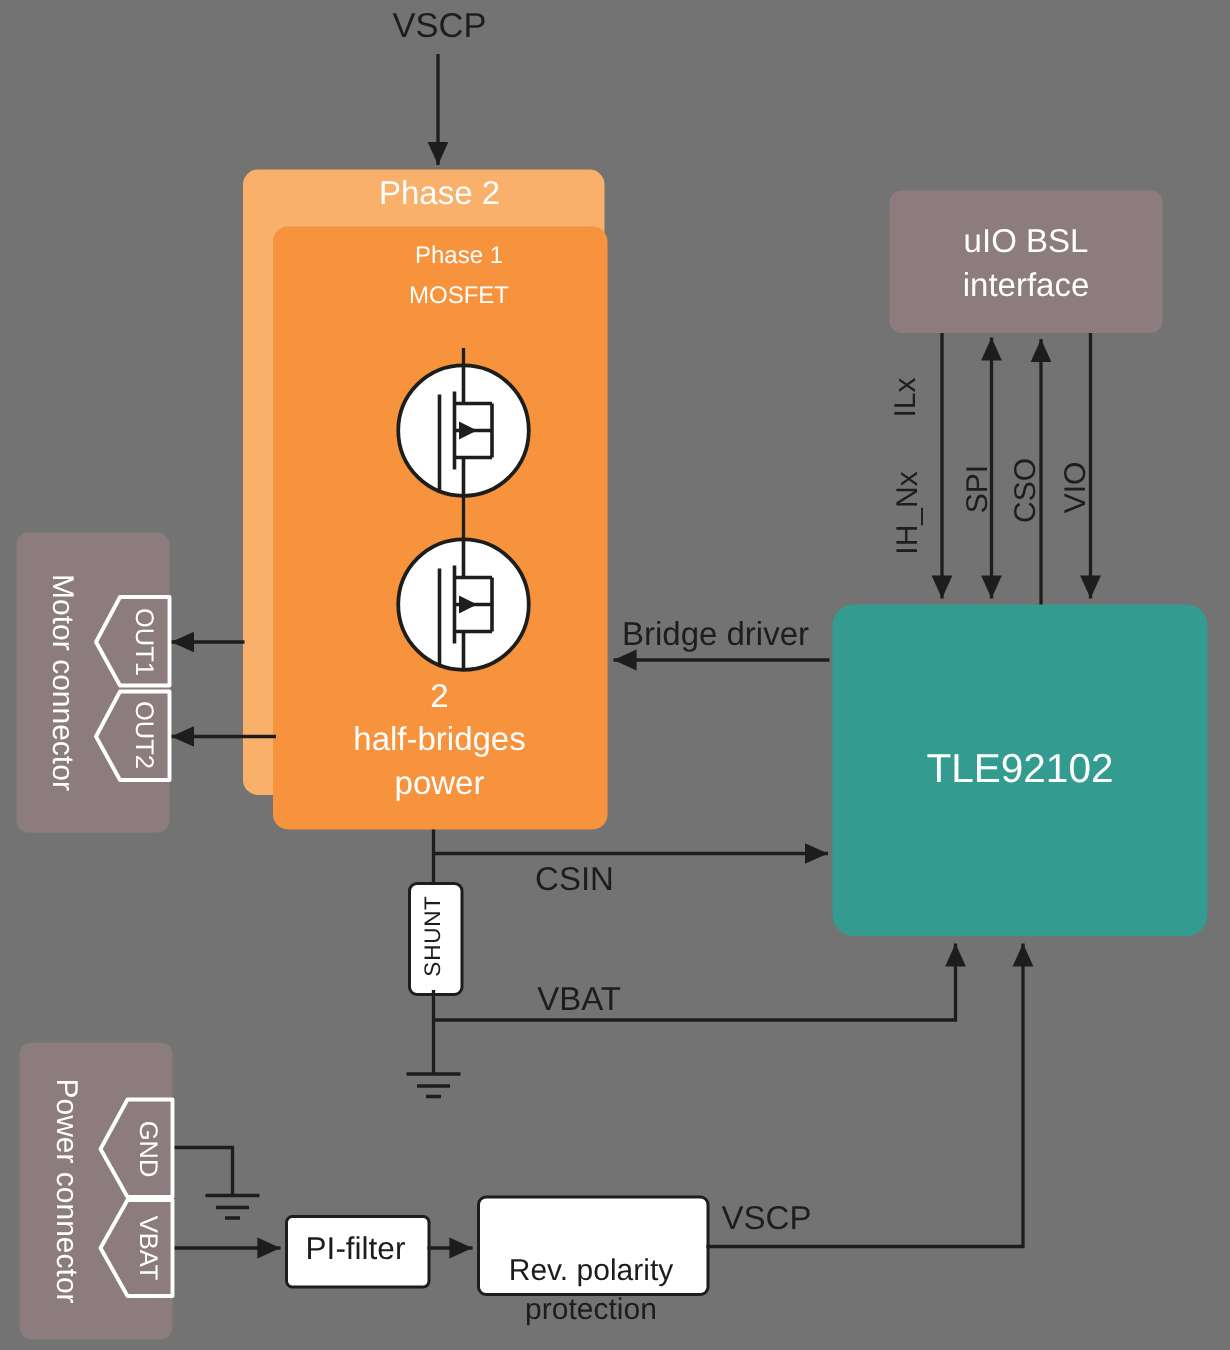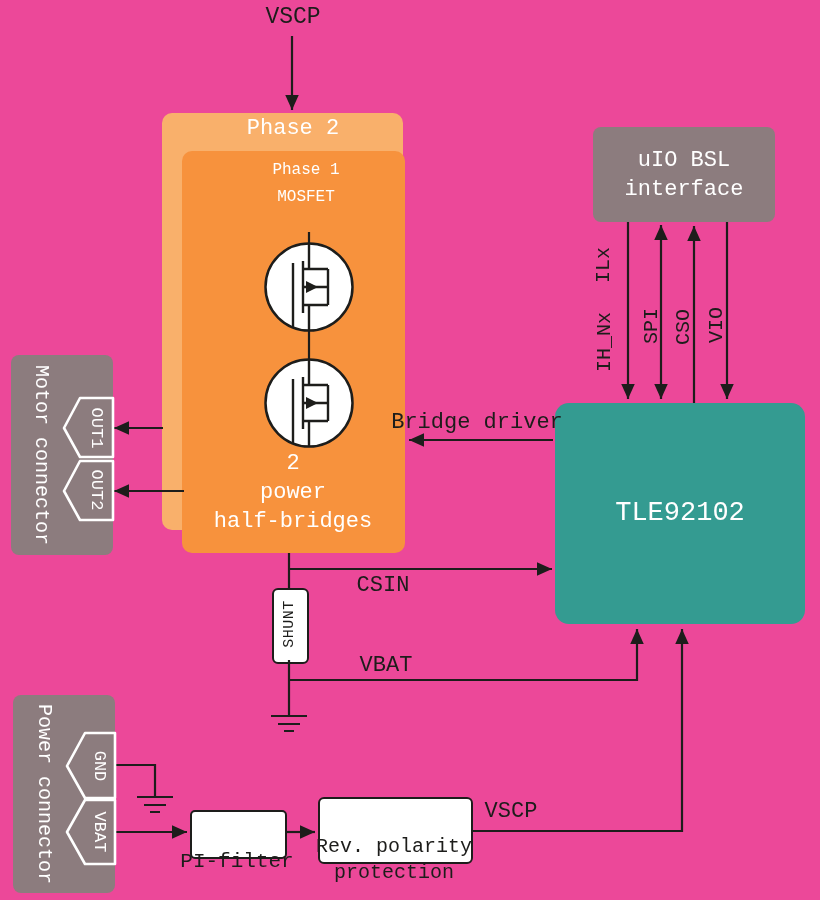--- a/index.html
+++ b/index.html
@@ -1,18 +1,18 @@
 <!DOCTYPE html>
 <html><head>
 <meta charset="utf-8">
 <style>
   html,body{margin:0;padding:0;background:#fff;}
   .stage{
-    position:relative;width:820px;height:900px;background:#ec4899;
-    font-family:Liberation Mono, monospace;
+    position:relative;width:820px;height:900px;background:#737373;
+    font-family:Liberation Sans, sans-serif;
     color:#1d1d1b;overflow:hidden;
   }
   .box{position:absolute;}
   .r10{border-radius:10px;}
   .r8{border-radius:8px;}
   .orange{background:#f7923d;}
   .orange-light{background:#f9b06b;}
   .gray{background:#8c7c7e;}
   .teal{background:#349b91;}
   .whitebox{background:#fff;border:2.5px solid #1d1d1b;}
@@ -123,22 +123,22 @@
 
   <div class="lbl fs22 white" style="left:293px;top:129px;">Phase 2</div>
 
   <div class="cblock lh27 white" style="left:293px;top:157px;">
     <div>Phase 1</div>
     <div>MOSFET</div>
   </div>
 
   <div class="cblock lh29 white" style="left:293px;top:449px;">
     <div>2</div>
+    <div>half-bridges</div>
     <div>power</div>
-    <div>half-bridges</div>
   </div>
 
   <div class="lbl rot90 fs20 white" style="left:41px;top:455px;">Motor connector</div>
   <div class="lbl rot90 fs17 white" style="left:96px;top:428px;">OUT1</div>
   <div class="lbl rot90 fs17 white" style="left:96px;top:490px;">OUT2</div>
 
   <div class="lbl rot90 fs20 white" style="left:44px;top:794px;">Power connector</div>
   <div class="lbl rot90 fs17 white" style="left:99px;top:766px;">GND</div>
   <div class="lbl rot90 fs17 white" style="left:99px;top:832px;">VBAT</div>
 
@@ -155,21 +155,21 @@
   <div class="lbl rotm90 fs20" style="left:684px;top:327px;">CSO</div>
   <div class="lbl rotm90 fs20" style="left:717px;top:325px;">VIO</div>
 
   <div class="lbl fs22" style="left:477px;top:423px;">Bridge driver</div>
 
   <div class="lbl fs22" style="left:383px;top:586px;">CSIN</div>
   <div class="lbl fs22" style="left:386px;top:666px;">VBAT</div>
 
   <div class="lbl rotm90 fs15" style="left:289px;top:624px;">SHUNT</div>
 
-  <div class="lbl fs21" style="left:237px;top:833px;margin-top:28px;">PI-filter</div>
+  <div class="lbl fs21" style="left:237px;top:833px;">PI-filter</div>
 
   <div class="cblock vc lh26" style="left:394px;top:829px;">
     <div>Rev. polarity</div>
     <div>protection</div>
   </div>
 
   <div class="lbl fs22" style="left:511px;top:812px;">VSCP</div>
 
 </div>
 

